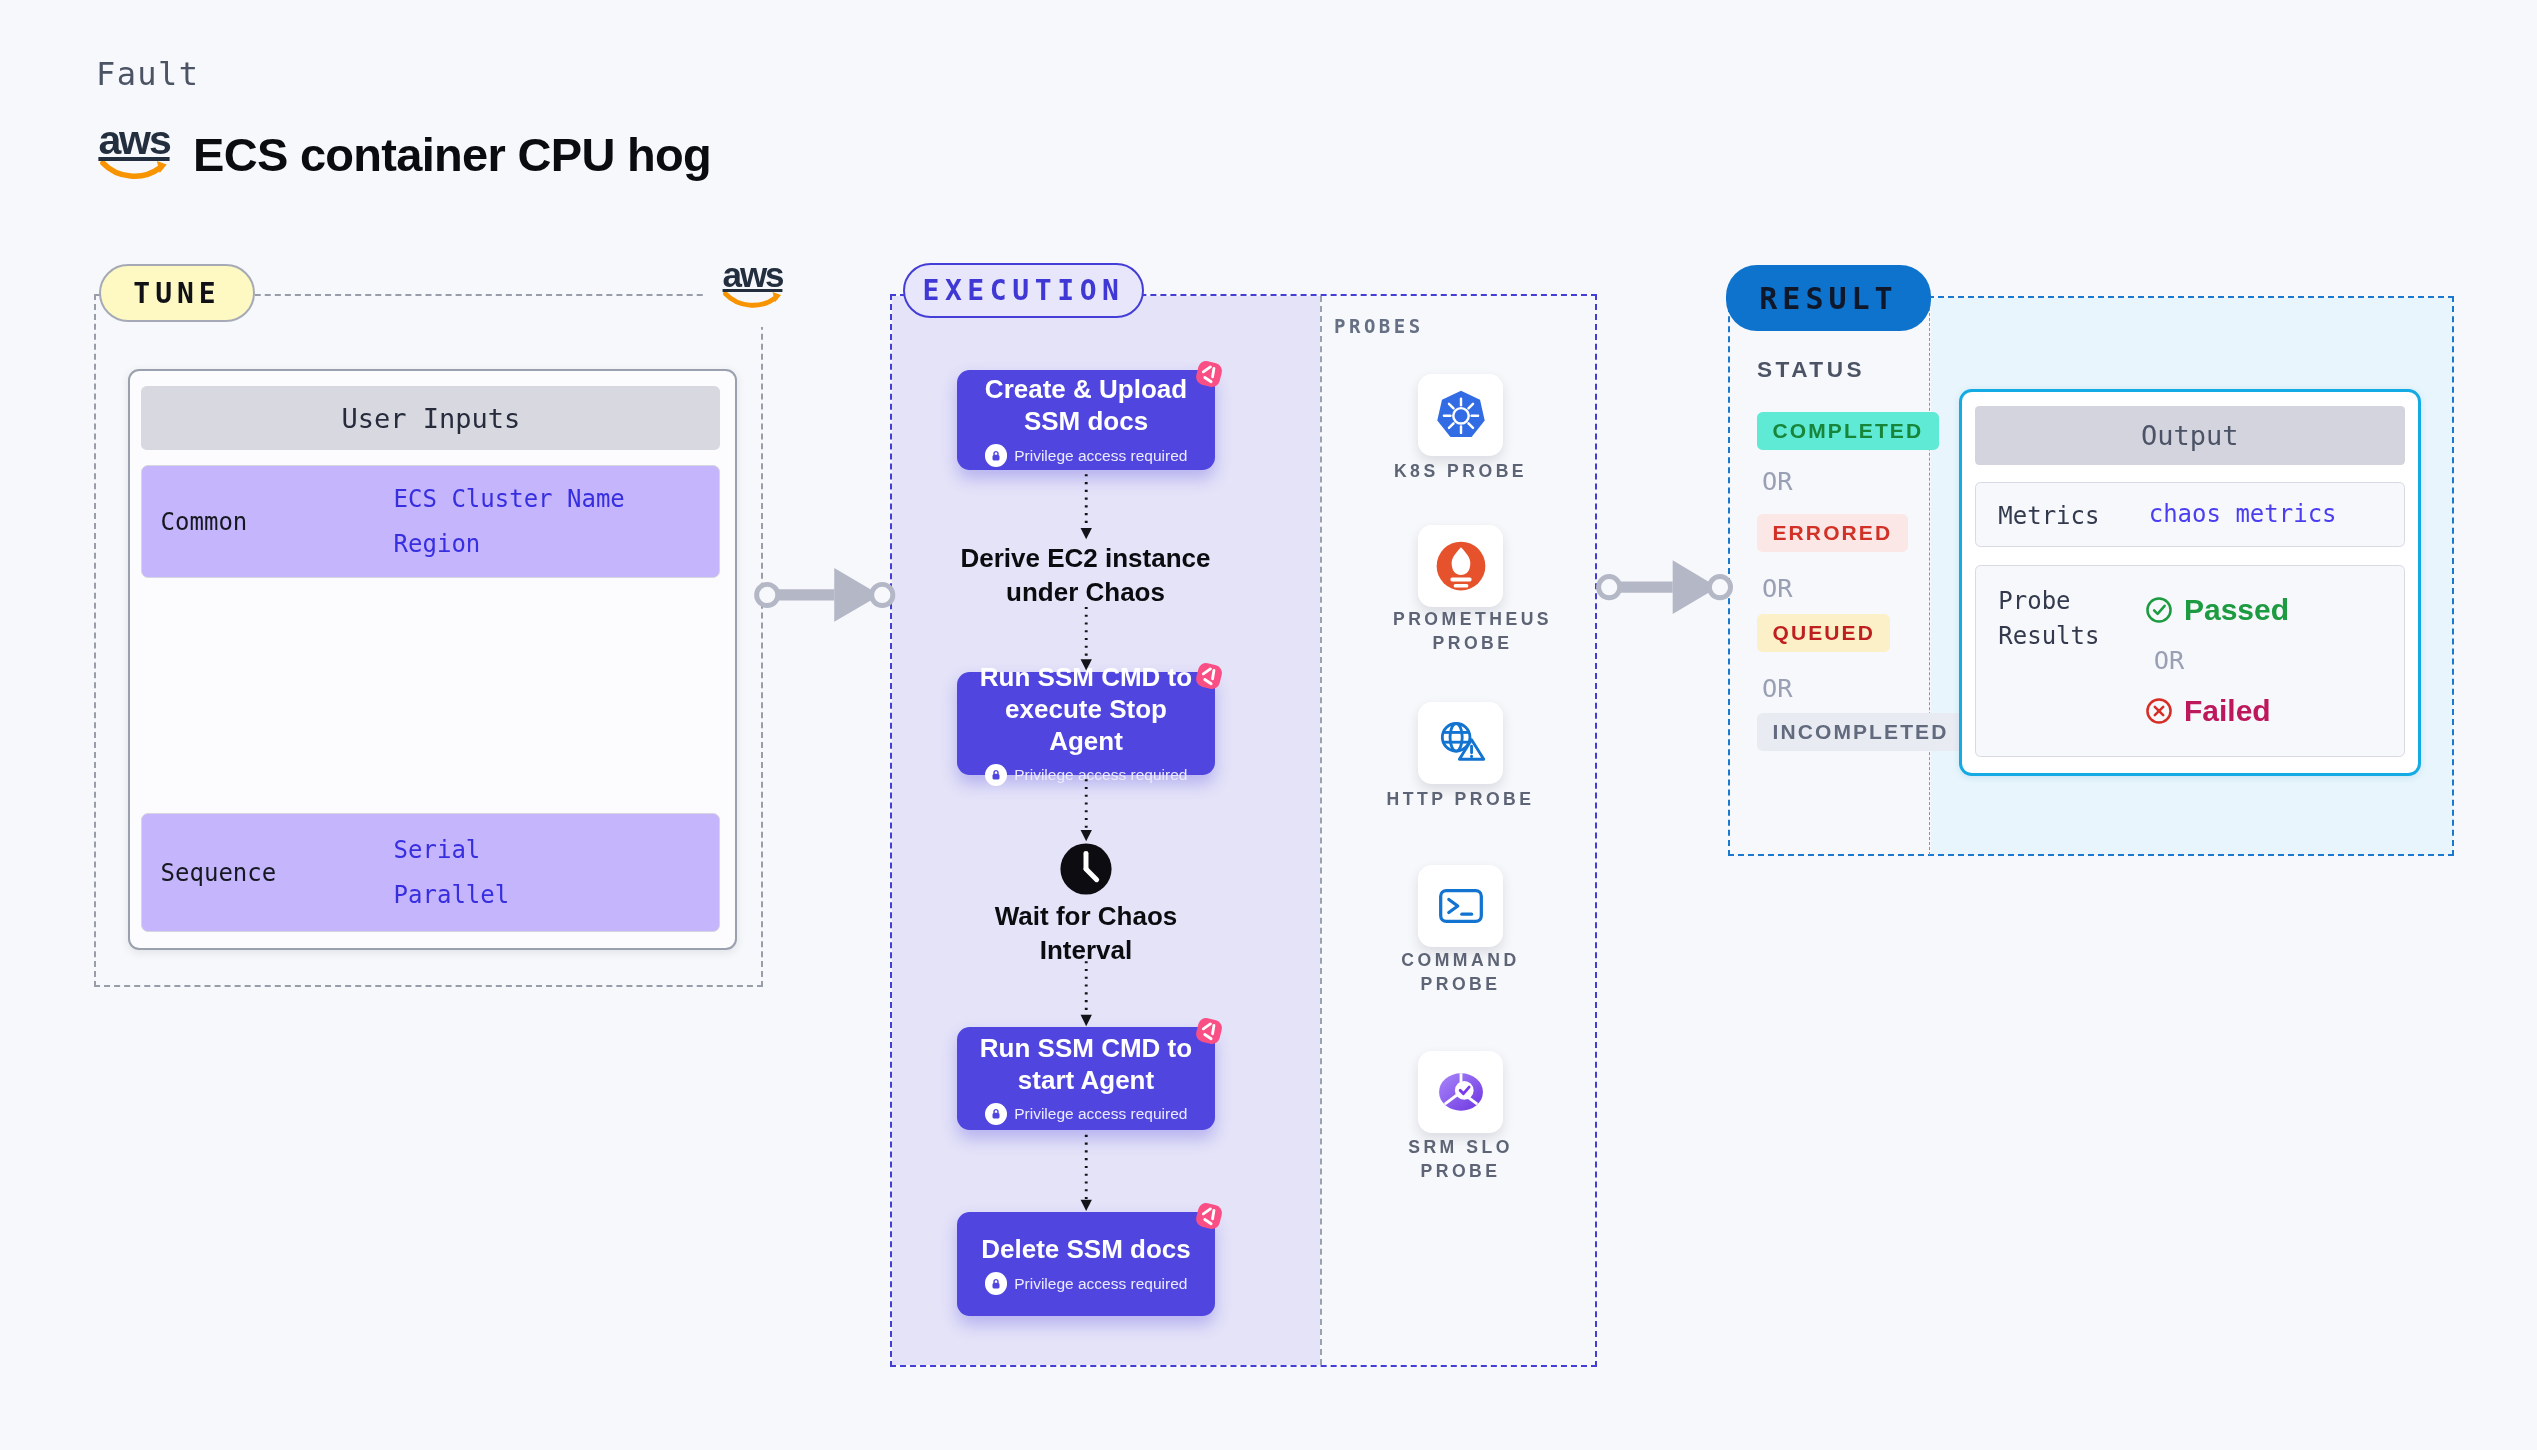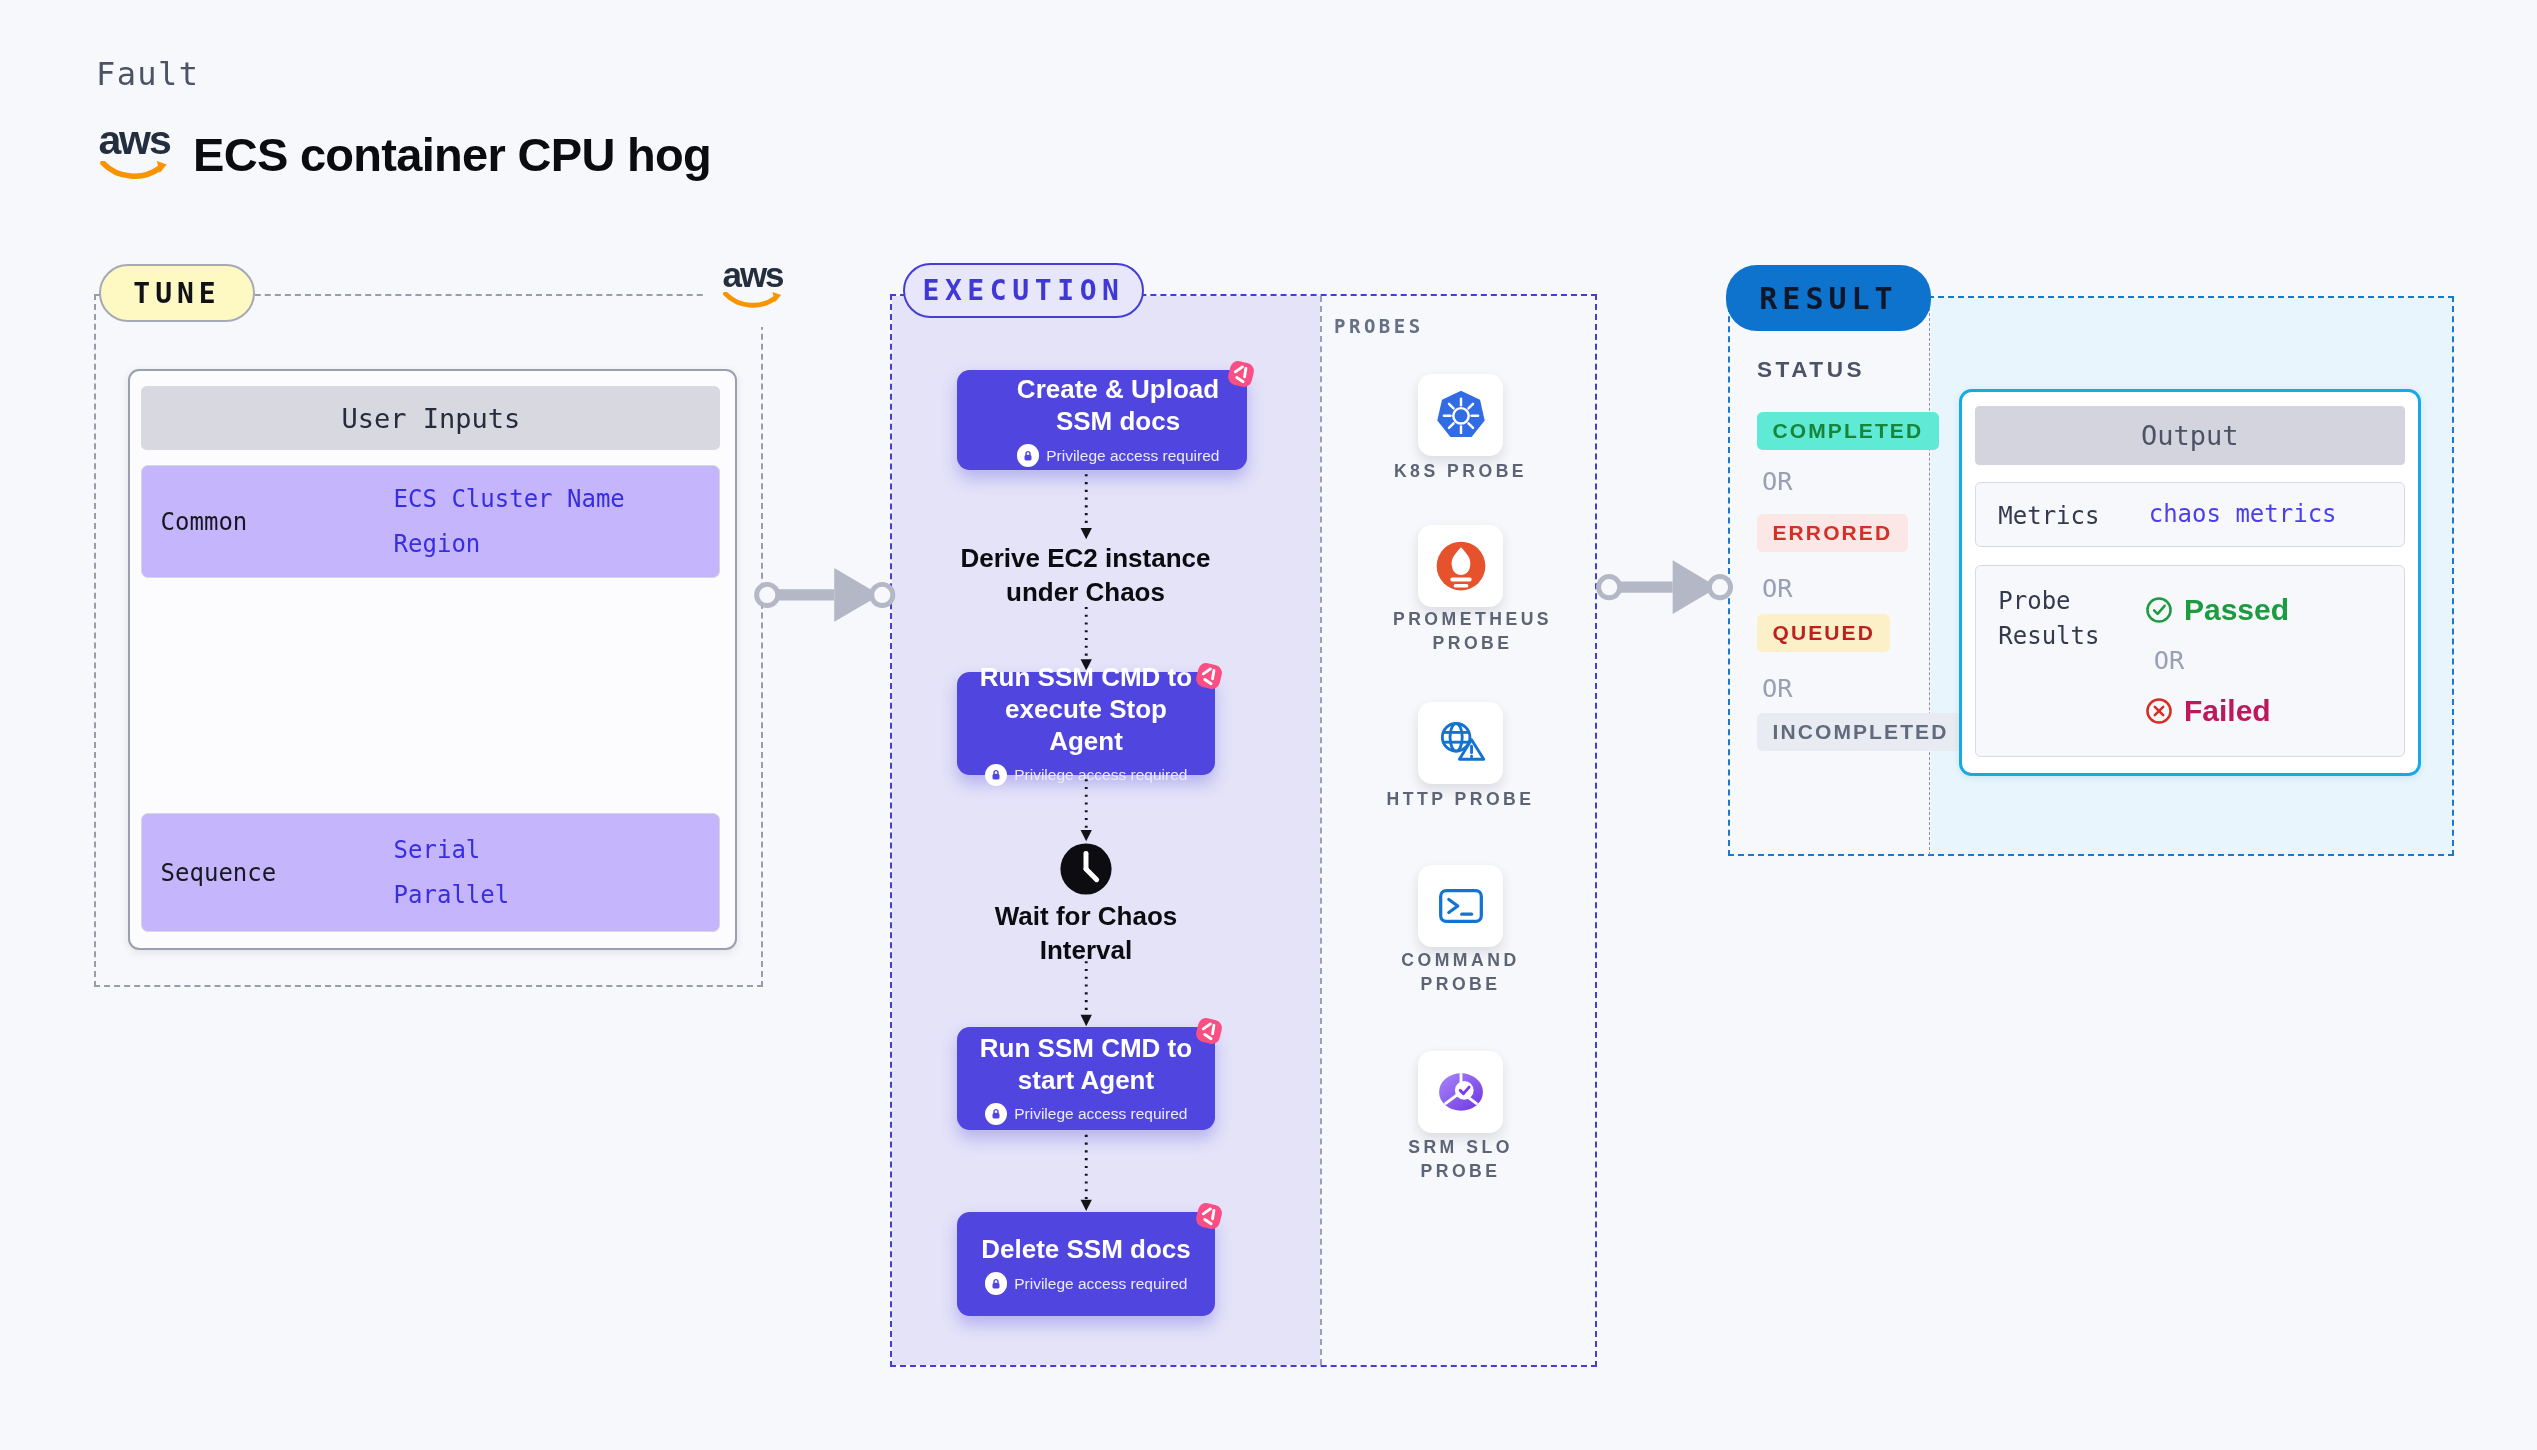--- a/index.html
+++ b/index.html
@@ -4,21 +4,21 @@
 <style>
   html,body{margin:0;padding:0;}
   body{width:2538px;height:1451px;position:relative;background:#f7f8fb;
        font-family:"Liberation Sans",sans-serif;overflow:hidden;}
   .abs{position:absolute;}
   .mono{font-family:"DejaVu Sans Mono",monospace;}
 
   
   .fault-label{left:96px;top:55px;font-size:32px;color:#4b5365;letter-spacing:1.4px;}
   .aws-logo{display:flex;flex-direction:column;align-items:center;line-height:1;}
-  .aws-word{font-weight:bold;color:#232f3e;letter-spacing:-2.1px;}
+  .aws-word{font-weight:bold;color:#232f3e;letter-spacing:-2.1px;text-decoration:underline;}
   .aws-lg{left:95px;top:120px;width:78px;}
   .aws-lg .aws-word{font-size:41px;}
   .page-title{left:193px;top:127px;font-size:47px;font-weight:bold;color:#0b0c10;letter-spacing:-0.7px;}
 
   
   .tune-box{left:94px;top:294px;width:665px;height:689px;border:2.1px dashed #989da9;}
   .pill{display:flex;align-items:center;justify-content:center;font-weight:bold;border-radius:31px;}
   .tune-pill{left:99px;top:264px;width:152px;height:54px;background:#fef9c3;border:2.1px solid #a6aab6;
              color:#101217;font-size:28px;letter-spacing:5px;z-index:6;}
   .aws-sm-patch{left:704px;top:254px;width:96px;height:73px;background:#f7f8fb;z-index:5;}
@@ -48,21 +48,21 @@
              color:#3f38d4;font-size:28px;letter-spacing:5.6px;z-index:6;box-sizing:border-box;}
   .probes-label{left:1334px;top:315px;font-size:19px;letter-spacing:3.5px;color:#667084;font-weight:bold;}
 
   .step{left:957px;width:258px;background:#5046df;border-radius:12.7px;color:#fff;
         display:flex;flex-direction:column;align-items:center;justify-content:center;gap:7px;
         box-shadow:0 8.5px 15.5px rgba(80,70,223,.30);}
   .step-title{font-size:26px;font-weight:bold;line-height:32px;text-align:center;padding:0 12.7px;}
   .step-priv{display:flex;align-items:center;gap:7px;font-size:15.5px;color:#eceafc;}
   .lock-circle{width:22.6px;height:22.6px;border-radius:50%;background:#fff;display:flex;align-items:center;justify-content:center;}
   .sparkle{position:absolute;right:-11.3px;top:-12.7px;width:34px;height:34px;}
-  .step-1{top:370px;height:100px;padding-left:32px;}
+  .step-1{top:370px;height:100px;}
   .step-2{top:672px;height:103px;}
   .step-3{top:1027px;height:103px;}
   .step-4{top:1212px;height:104px;}
 
   .flow-note{width:303px;text-align:center;font-size:26px;font-weight:bold;color:#0b0c10;line-height:34px;}
   .note-derive{left:934px;top:541px;}
   .note-wait{left:980px;top:899px;width:212px;}
   .clock-wrap{left:1059px;top:842px;width:54px;height:54px;}
 
   

